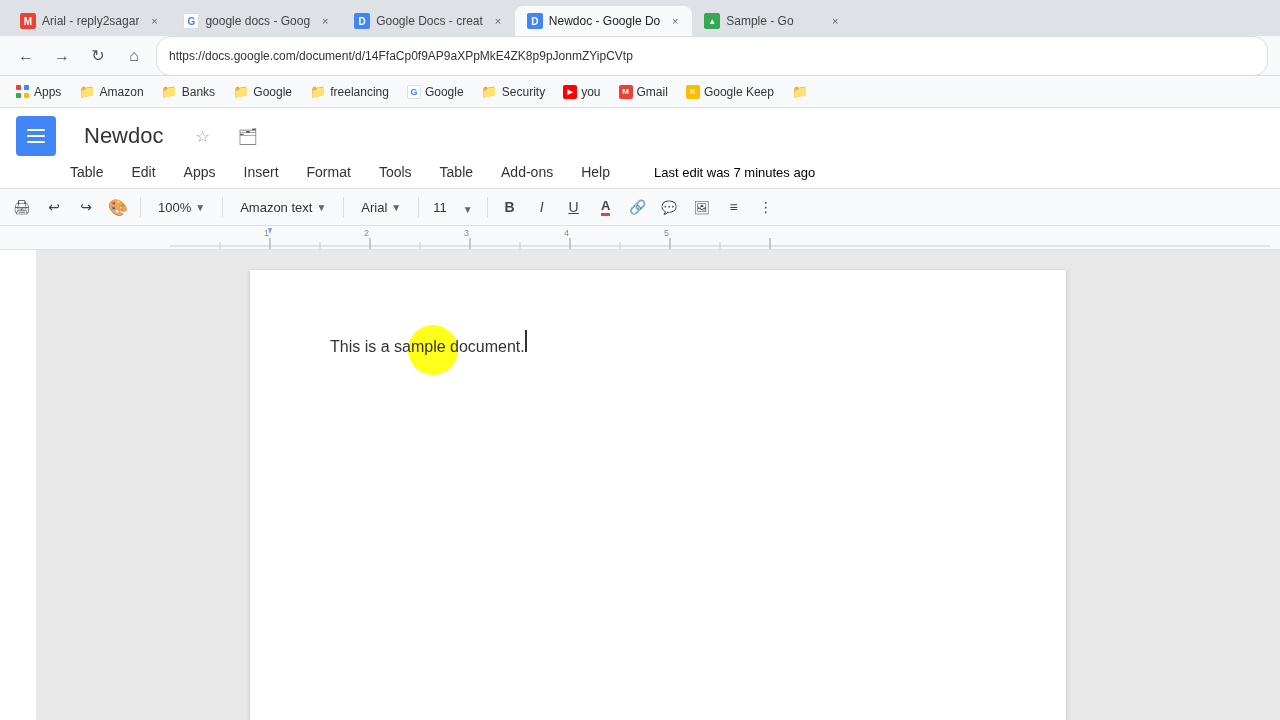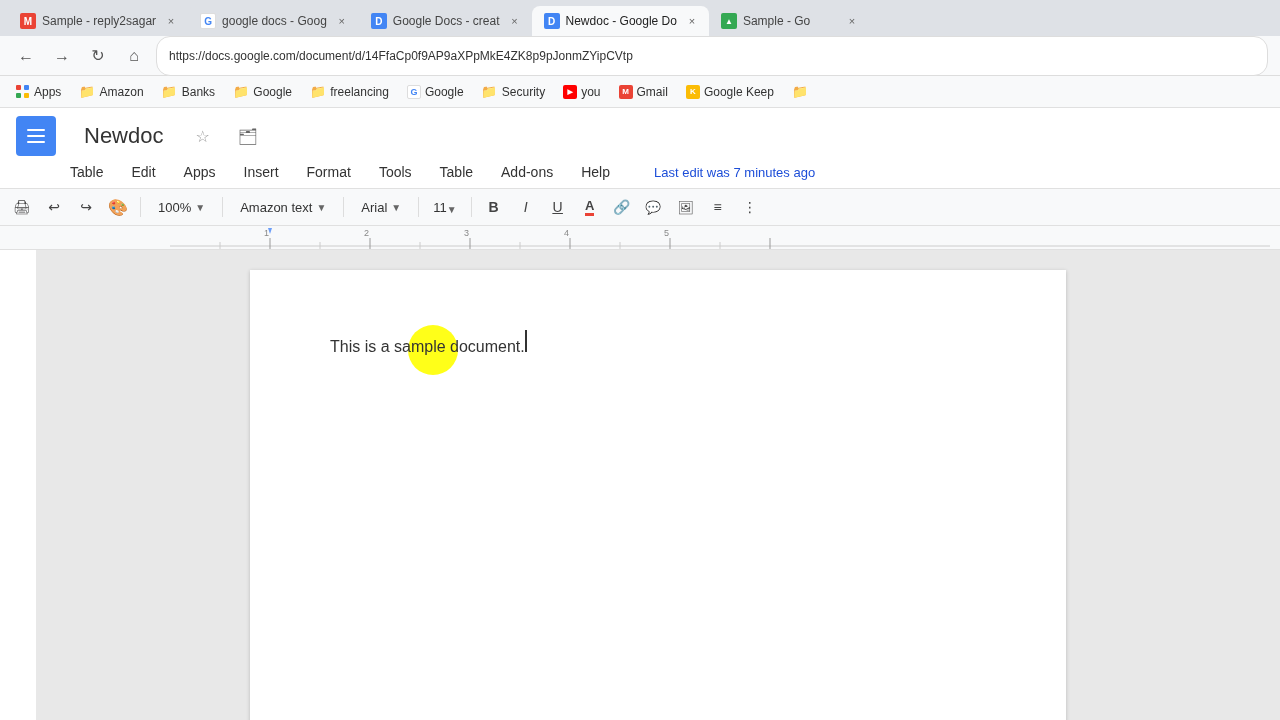--- a/index.html
+++ b/index.html
@@ -32,29 +32,29 @@
     .docs-header { background: white; padding: 8px 16px 0 16px; border-bottom: 1px solid #e0e0e0; flex-shrink: 0; }
     .docs-title-row { display: flex; align-items: center; gap: 28px; margin-bottom: 4px; }
     .docs-menu-icon { width: 40px; height: 40px; background: #4285f4; border-radius: 4px; display: flex; align-items: center; justify-content: center; cursor: pointer; flex-shrink: 0; }
     .menu-lines { display: flex; flex-direction: column; gap: 4px; }
     .menu-line { width: 18px; height: 2px; background: white; border-radius: 1px; }
     .doc-title { font-size: 22px; color: #333; font-family: Arial, sans-serif; }
     .title-star { font-size: 16px; color: #999; cursor: pointer; margin-left: 4px; }
     .title-folder { font-size: 16px; color: #666; cursor: pointer; }
     .docs-menu-row { display: flex; align-items: center; gap: 20px; padding: 2px 0 6px 50px; }
     .menu-item { font-size: 14px; color: #333; cursor: pointer; padding: 2px 4px; border-radius: 3px; }
-    .last-edit { font-size: 13px; color: #1d4ed8; margin-left: 20px; }
+    .last-edit { font-size: 13px; color: #000000; margin-left: 20px; }
 
     
     .toolbar { background: #f8f9fa; border-bottom: 1px solid #e0e0e0; display: flex; align-items: center; padding: 4px 8px; gap: 4px; flex-shrink: 0; overflow: hidden; }
     .toolbar-btn { display: flex; align-items: center; justify-content: center; width: 28px; height: 28px; border-radius: 4px; cursor: pointer; font-size: 14px; color: #444; }
     .toolbar-separator { width: 1px; height: 20px; background: #ddd; margin: 0 4px; }
     .toolbar-dropdown { display: flex; align-items: center; gap: 4px; padding: 2px 8px; border-radius: 4px; cursor: pointer; font-size: 13px; color: #333; border: 1px solid transparent; }
     .dropdown-arrow { font-size: 10px; color: #666; }
-    .toolbar-font-size { display: flex; align-items: flex-end; gap: 0; padding: 2px 6px; border-radius: 4px; cursor: pointer; font-size: 13px; color: #333; }
+    .toolbar-font-size { display: flex; align-items: flex-end; gap: 16px; padding: 2px 6px; border-radius: 4px; cursor: pointer; font-size: 13px; color: #333; }
     .bold-btn { font-weight: bold; }
     .italic-btn { font-style: italic; }
     .underline-btn { text-decoration: underline; }
 
     
     .ruler { background: #f8f9fa; height: 24px; border-bottom: 1px solid #e0e0e0; display: flex; align-items: center; padding: 0 0 0 170px; flex-shrink: 0; overflow: hidden; }
 
     
     .doc-area { flex: 1; background: #e8e8e8; overflow-y: auto; display: flex; justify-content: center; padding: 20px 0; margin-left: 36px; }
     .doc-page { background: white; width: 816px; min-height: 600px; box-shadow: 0 1px 4px rgba(0,0,0,0.2); position: relative; padding: 60px 80px; }
@@ -71,21 +71,21 @@
   </style>
 </head>
 <body>
 
 <div class="browser-frame">
 
   <div class="tab-bar">
 
     <div class="tab">
       <div class="tab-favicon" style="background:#EA4335; color:white;">M</div>
-      <span class="tab-title">Sample - reply2sagar</span>
+      <span class="tab-title">Arial - reply2sagar</span>
       <div class="tab-close">×</div>
     </div>
 
     <div class="tab">
       <div class="tab-favicon" style="background:white; color:#4285F4; border:1px solid #ddd;">G</div>
       <span class="tab-title">google docs - Goog</span>
       <div class="tab-close">×</div>
     </div>
 
     <div class="tab">

